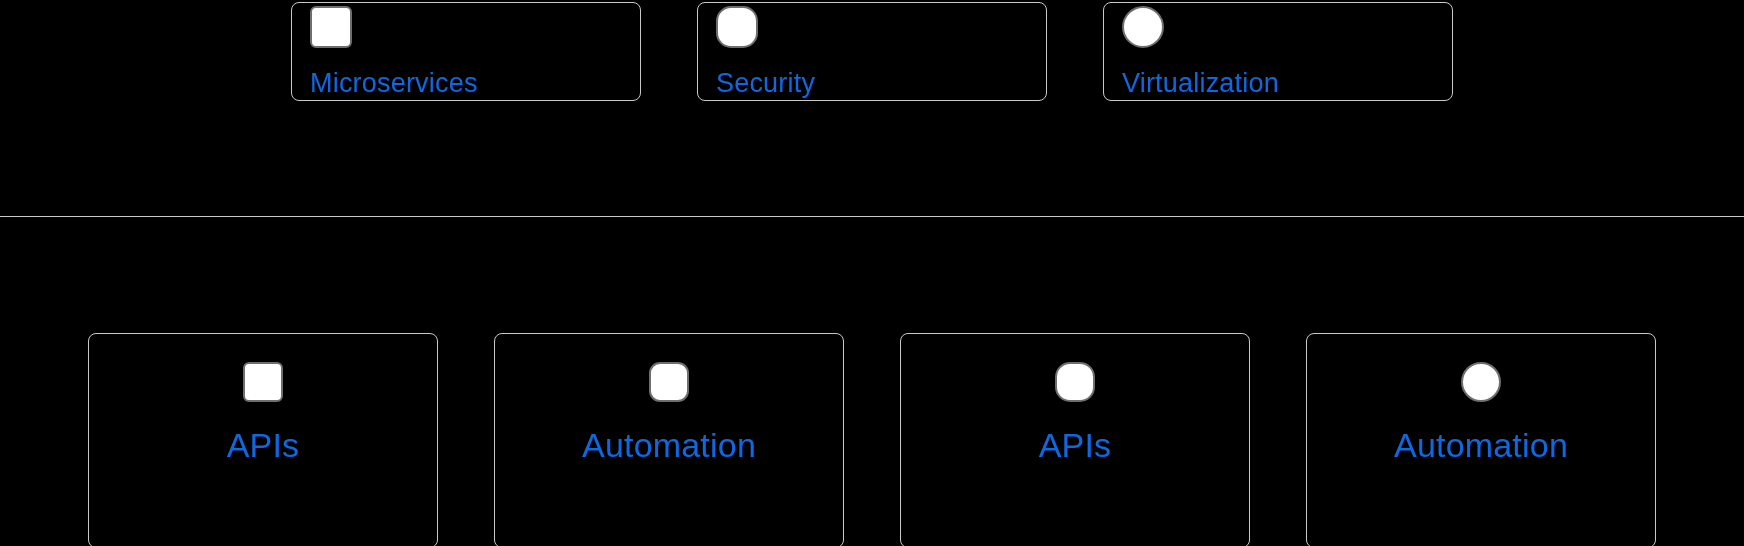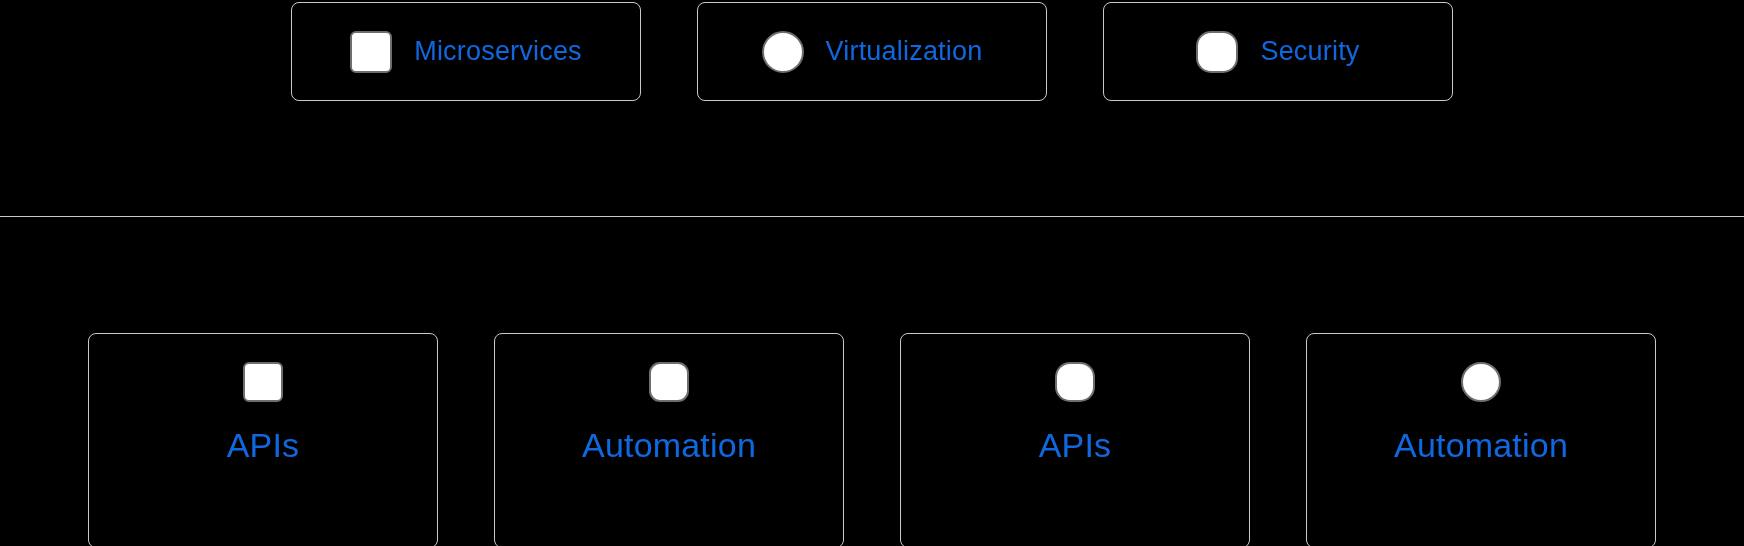--- a/index.html
+++ b/index.html
@@ -40,22 +40,22 @@
   .card {
     box-sizing: border-box;
     width: 350px;
     border: 1px solid #c9c9c9;
     border-radius: 8px;
     background: #000000;
   }
   .card-h {
     height: 99px;
     display: flex;
-    flex-direction: row;
-    align-items: center;
+    flex-direction: column;
+    align-items: flex-start;
     justify-content: center;
     gap: 22px;
     padding: 0 18px;
   }
   .card-v {
     height: 215px;
     display: flex;
     flex-direction: column;
     align-items: center;
     justify-content: flex-start;
@@ -105,27 +105,27 @@
 
   <div class="row row-top">
 
     <div class="card card-h">
       <span class="icon icon-h shape-square"></span>
       <span class="label">Microservices</span>
     </div>
 
 
     <div class="card card-h">
-      <span class="icon icon-h shape-circle"></span>
-      <span class="label">Virtualization</span>
+      <span class="icon icon-h shape-squircle"></span>
+      <span class="label">Security</span>
     </div>
 
     <div class="card card-h">
-      <span class="icon icon-h shape-squircle"></span>
-      <span class="label">Security</span>
+      <span class="icon icon-h shape-circle"></span>
+      <span class="label">Virtualization</span>
     </div>
 
   </div>
 
   <div class="divider"></div>
 
   <div class="row row-bottom">
 
     <div class="card card-v">
       <span class="icon icon-v shape-square"></span>

